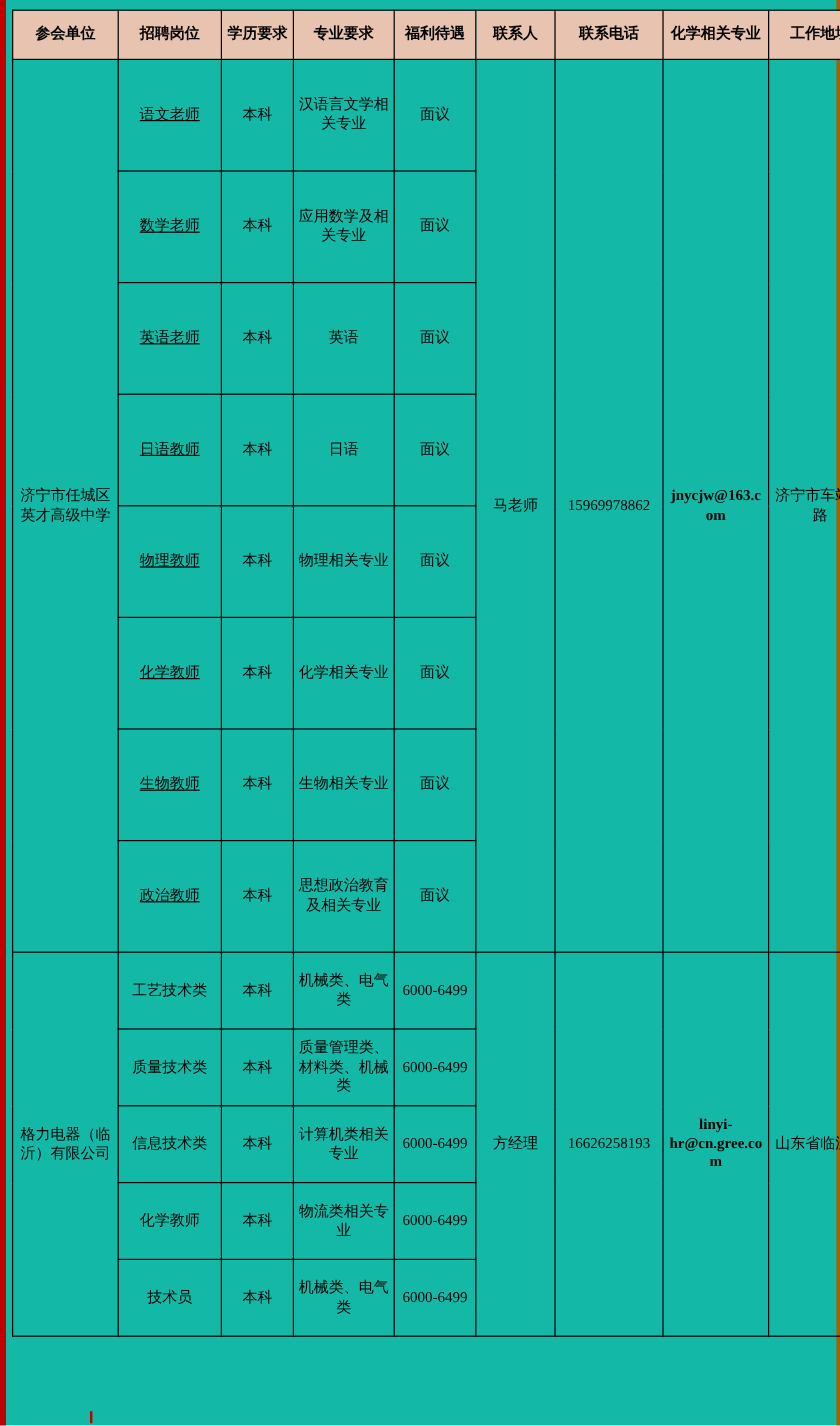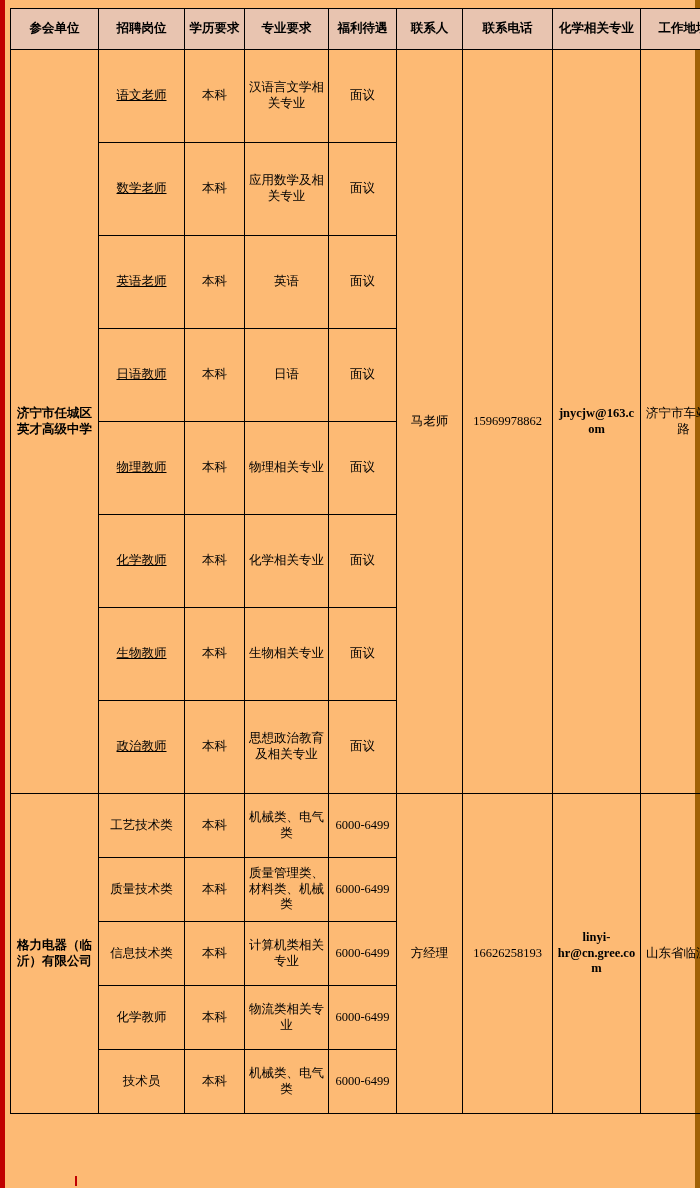--- a/index.html
+++ b/index.html
@@ -13,22 +13,22 @@
     font-family: "Liberation Serif", "DejaVu Serif", serif;
     color: #000000;
     overflow: hidden;
   }
   .page {
     position: relative;
     width: 700px;
     height: 1188px;
     box-sizing: border-box;
     border-left: 5px solid #c00000;
-    border-right: 5px solid #a16207;
-    background: #fdba74;
+    border-right: 3px solid #a16207;
+    background: #14b8a6;
     padding-left: 46px;
   }
   table.job-table {
     border-collapse: collapse;
     table-layout: fixed;
     width: 690px;
     margin: 0;
   }
   table.job-table td, table.job-table th {
     border: 1px solid #000000;
@@ -50,21 +50,21 @@
   .col-post { width: 86px; }
   .col-edu  { width: 60px; }
   .col-major{ width: 84px; }
   .col-pay  { width: 68px; }
   .col-contact { width: 66px; }
   .col-phone { width: 90px; }
   .col-mail { width: 88px; }
   .col-addr { width: 86px; }
 
   td.unit-cell {
-    font-weight: bold;
+    font-weight: normal;
     font-size: 12.5px;
     padding-left: 2px;
     padding-right: 2px;
   }
   td.tall-row { height: 88px; text-decoration: underline; }
   td.mid-row { height: 59px; margin-left: 21px; }
   .nowrap-mail { font-size: 12px; font-weight: bold; }
   .bottom-marker {
     position: absolute;
     left: 70px;

